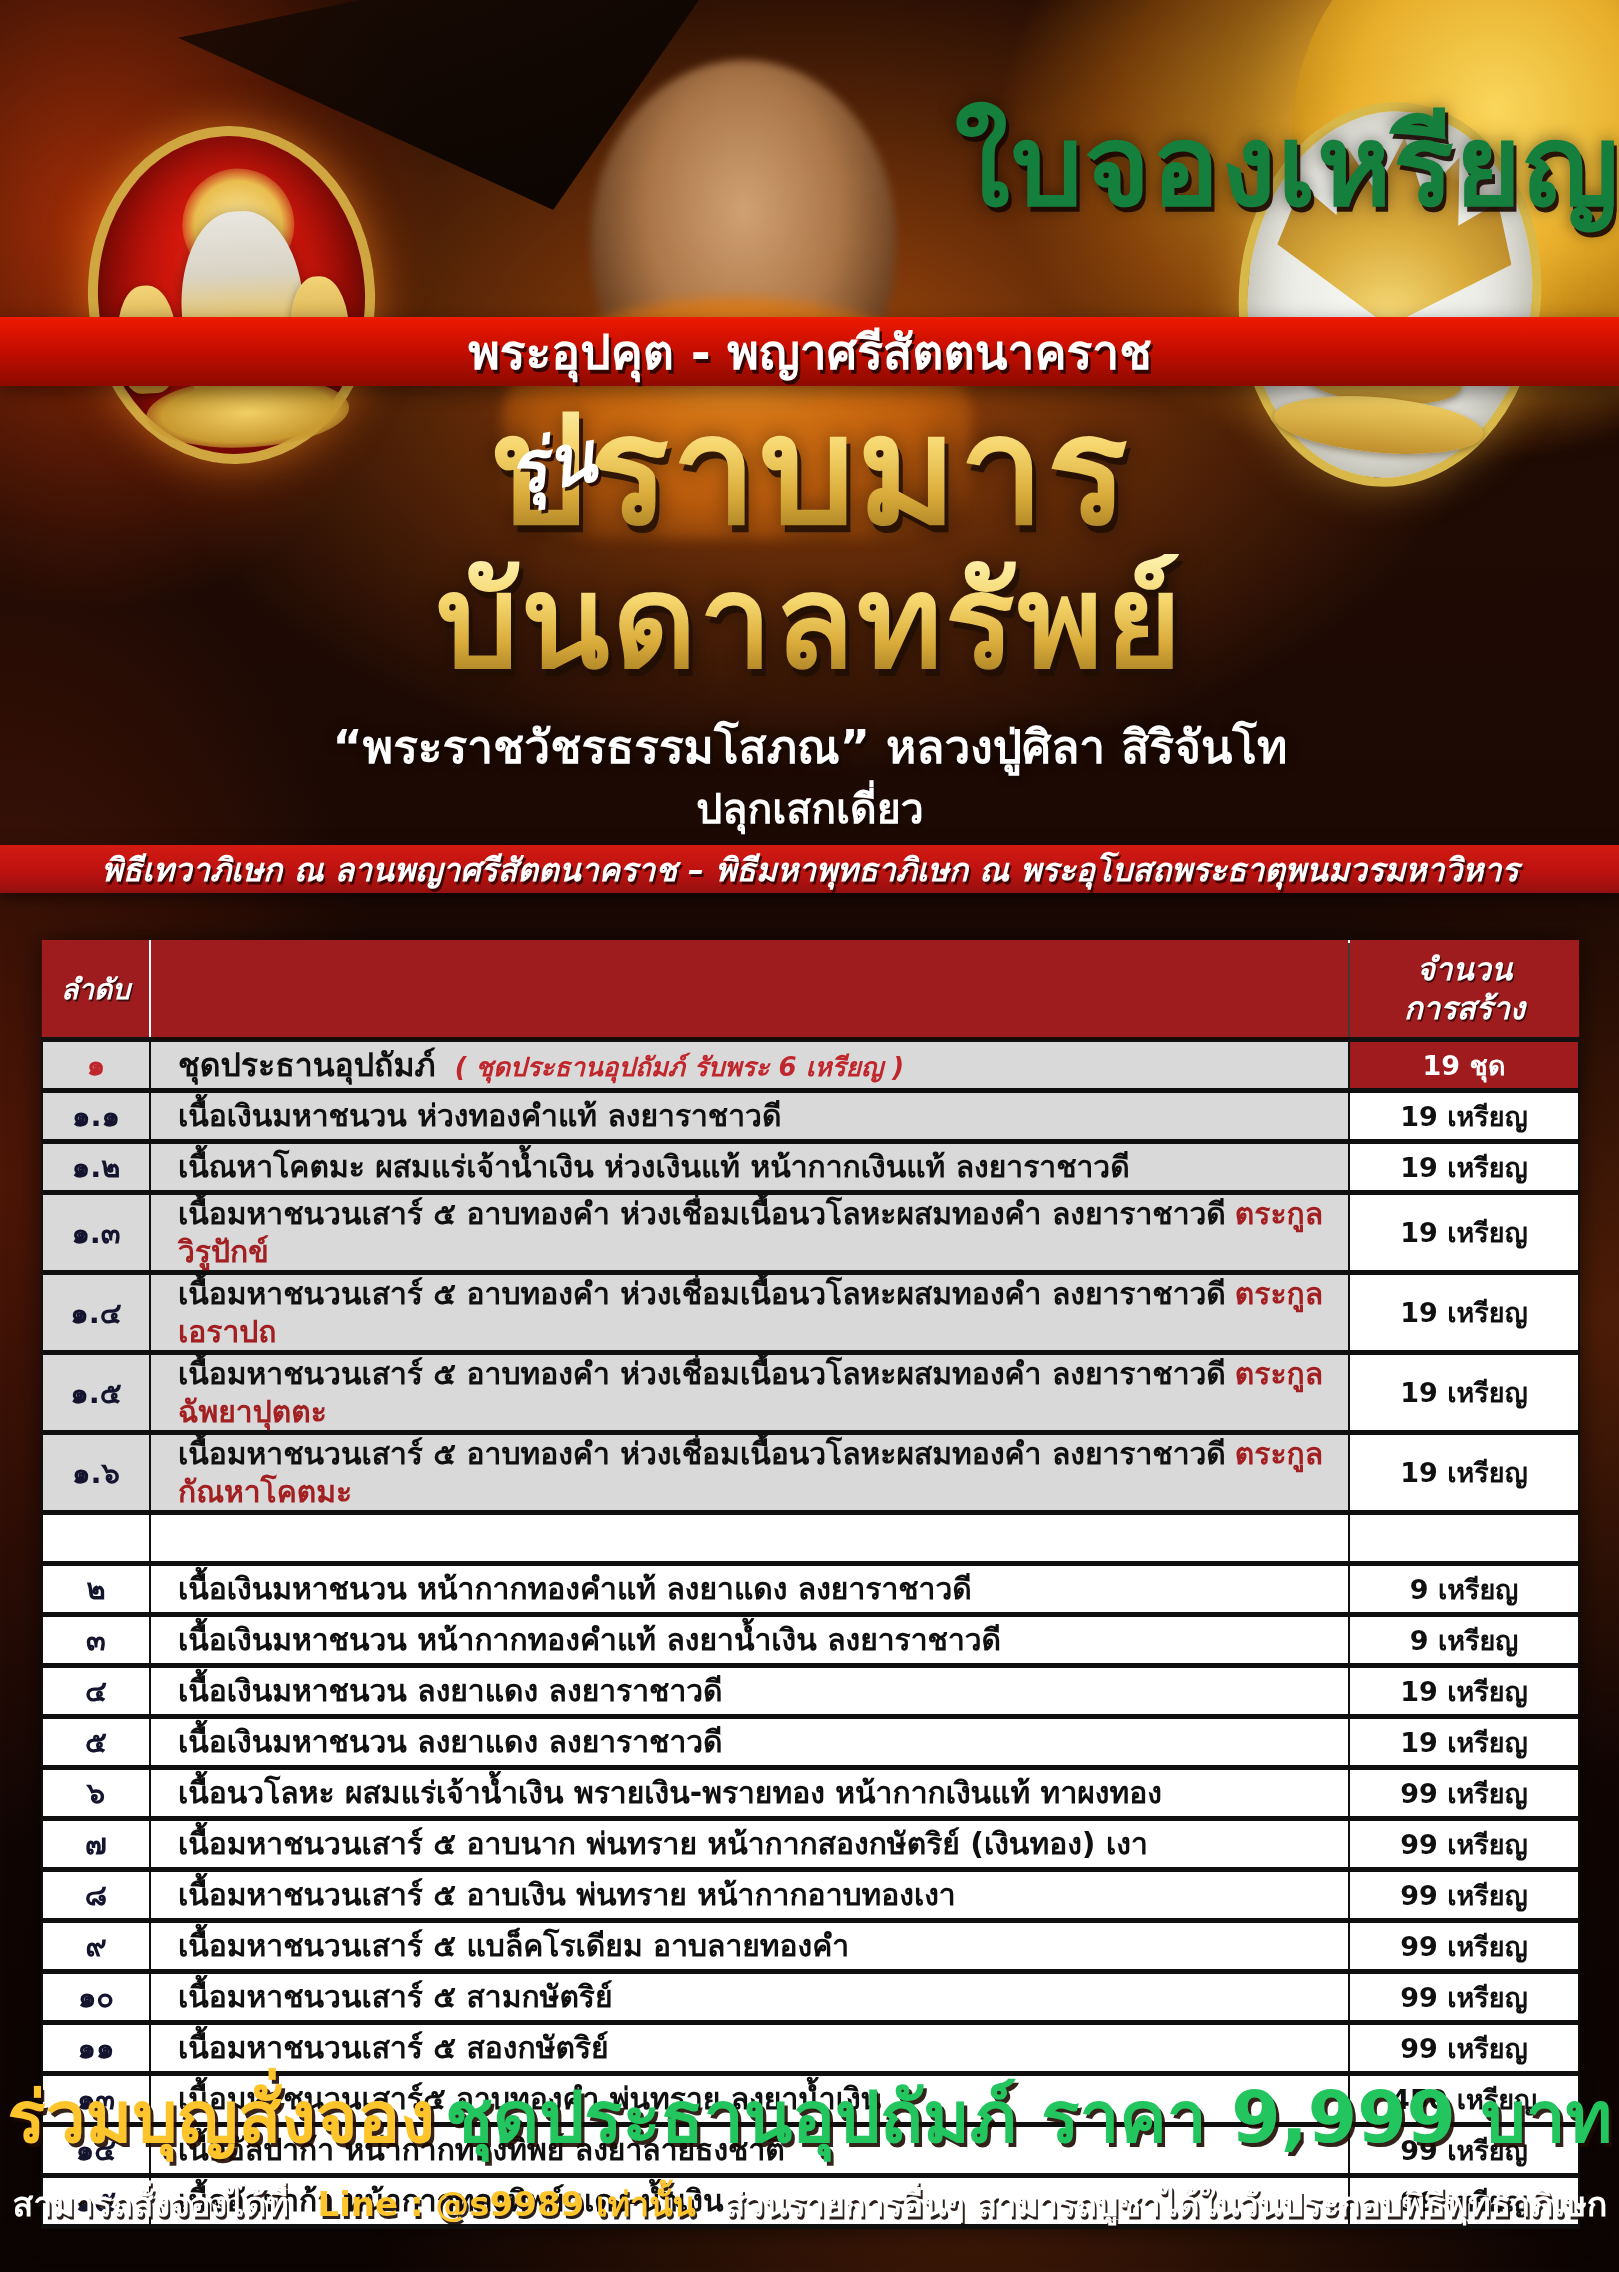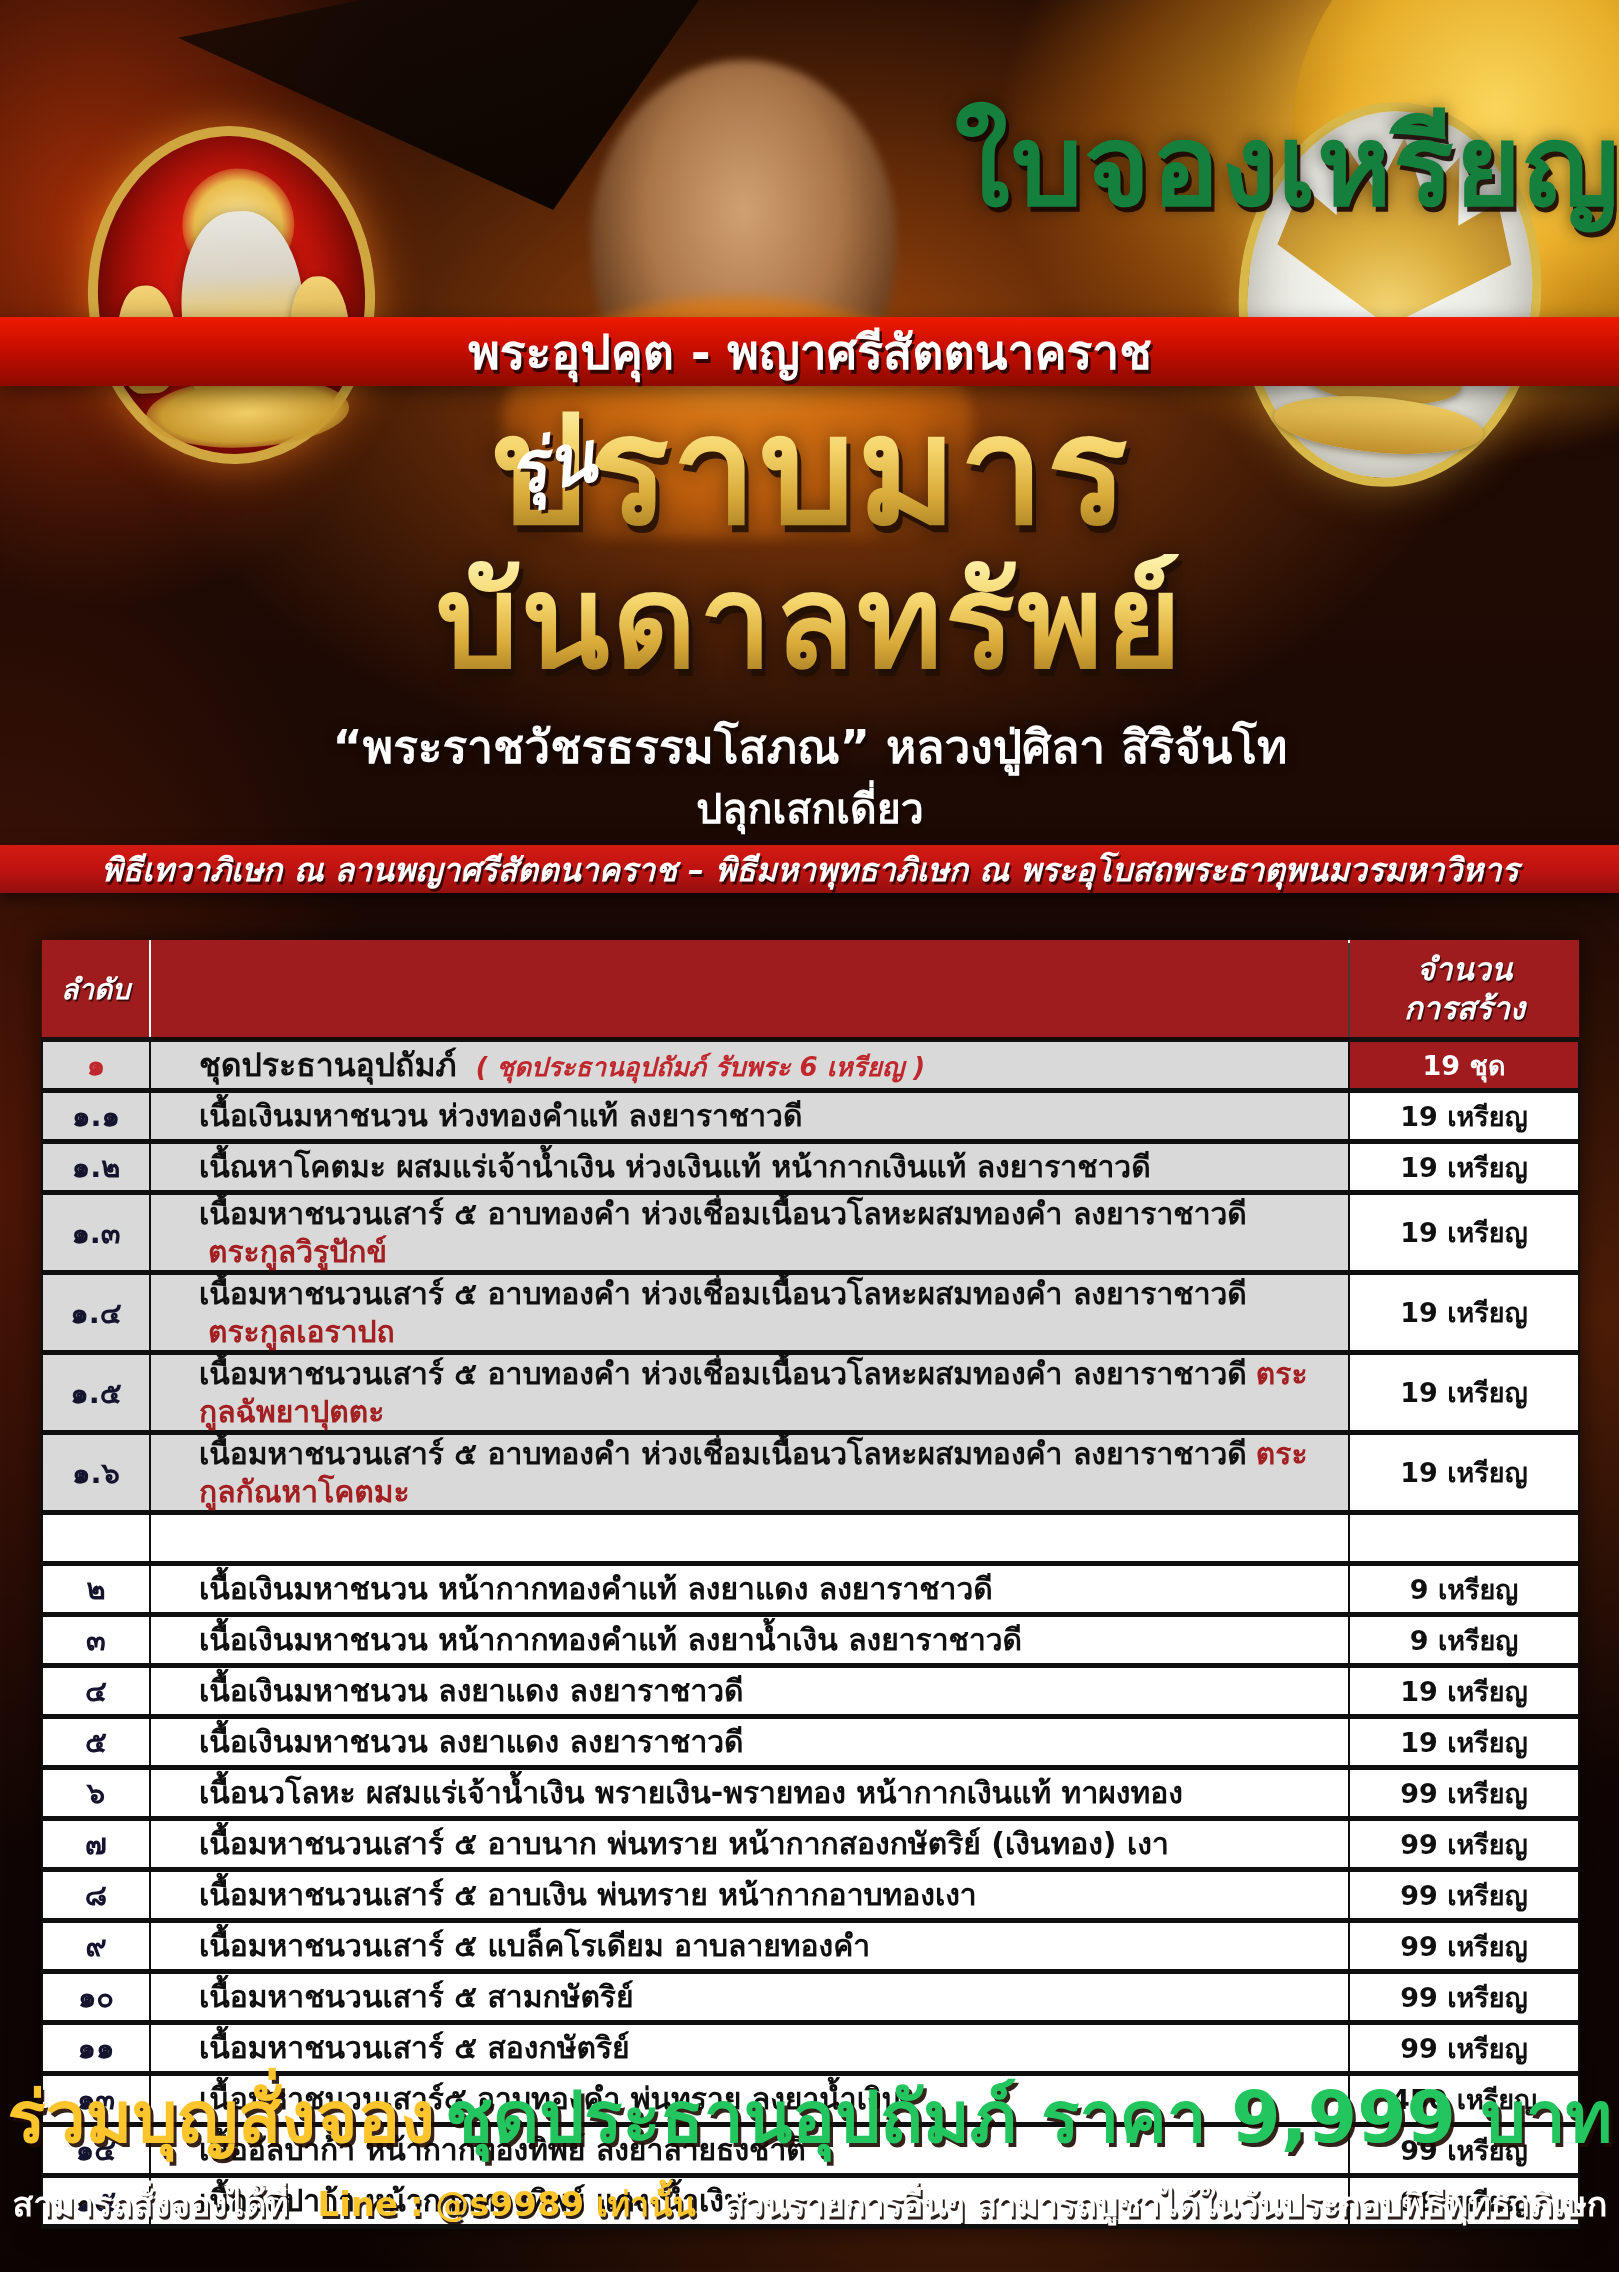--- a/index.html
+++ b/index.html
@@ -185,21 +185,21 @@
   .th-qty{font-size:31px;font-weight:800;color:#fff;font-style:italic;line-height:1.25;text-shadow:1.3px 1.9px 0 rgba(0,0,0,.6);}
   .items-table tbody td{
     background:#fff;height:51px;vertical-align:middle;
     border-bottom:5.7px solid #0f0f0f;
     border-right:2.5px solid #0f0f0f;border-left:2.5px solid #0f0f0f;
   }
   .items-table tbody tr.shaded td.cell-index,
   .items-table tbody tr.shaded td.cell-desc{background:var(--row-shade);}
   td.cell-index{text-align:center;font-size:29px;font-weight:700;color:#14142e;}
   td.cell-index.red{color:var(--accent-red);font-weight:800;}
-  td.cell-desc{padding-left:48px;padding-right:11.4px;font-size:30px;font-weight:600;color:#101010;line-height:1.25;}
+  td.cell-desc{padding-left:27px;padding-right:11.4px;font-size:30px;font-weight:600;color:#101010;line-height:1.25;}
   td.cell-desc .main.bold{font-weight:800;font-size:32px;}
   td.cell-desc .clan{color:#a32022;font-weight:800;margin-left:9px;}
   td.cell-desc .note{color:var(--accent-red);font-weight:700;font-style:italic;font-size:26px;margin-left:19px;}
   td.cell-qty{text-align:center;font-size:27px;font-weight:700;color:#101010;}
   td.cell-qty.highlight{background:#a01b1e;color:#fff;font-weight:800;}
 
   
   .footer-order{
     position:absolute;left:0;top:2075px;width:100%;text-align:center;z-index:8;
     font-size:71px;font-weight:800;line-height:1.2;white-space:nowrap;

